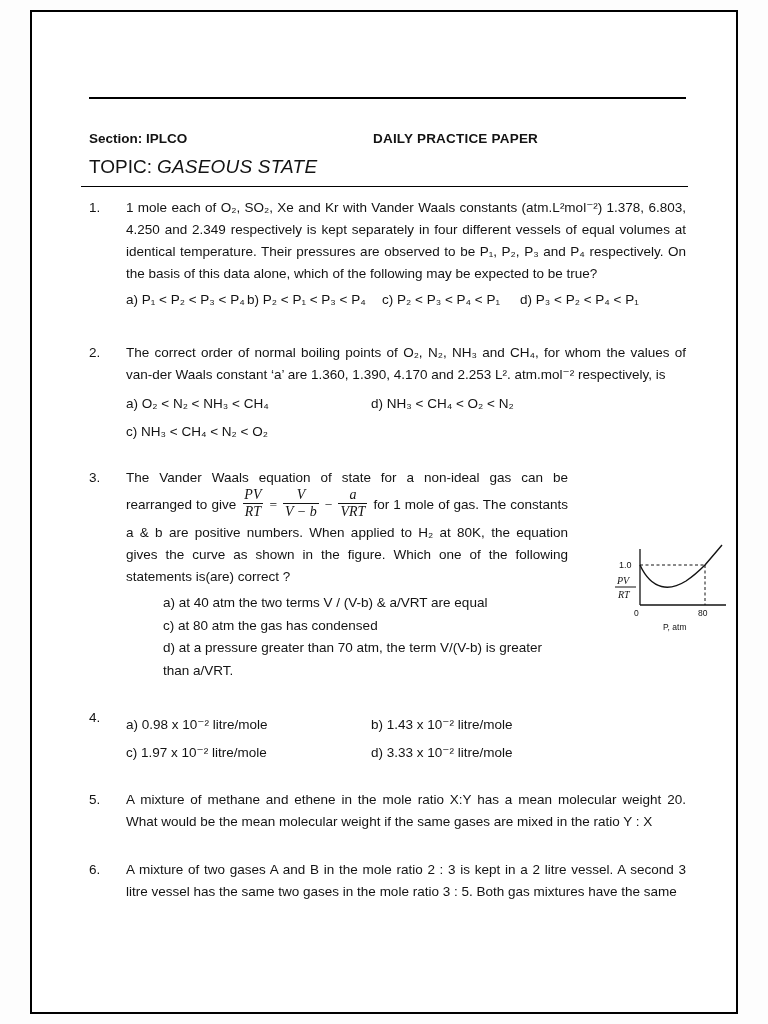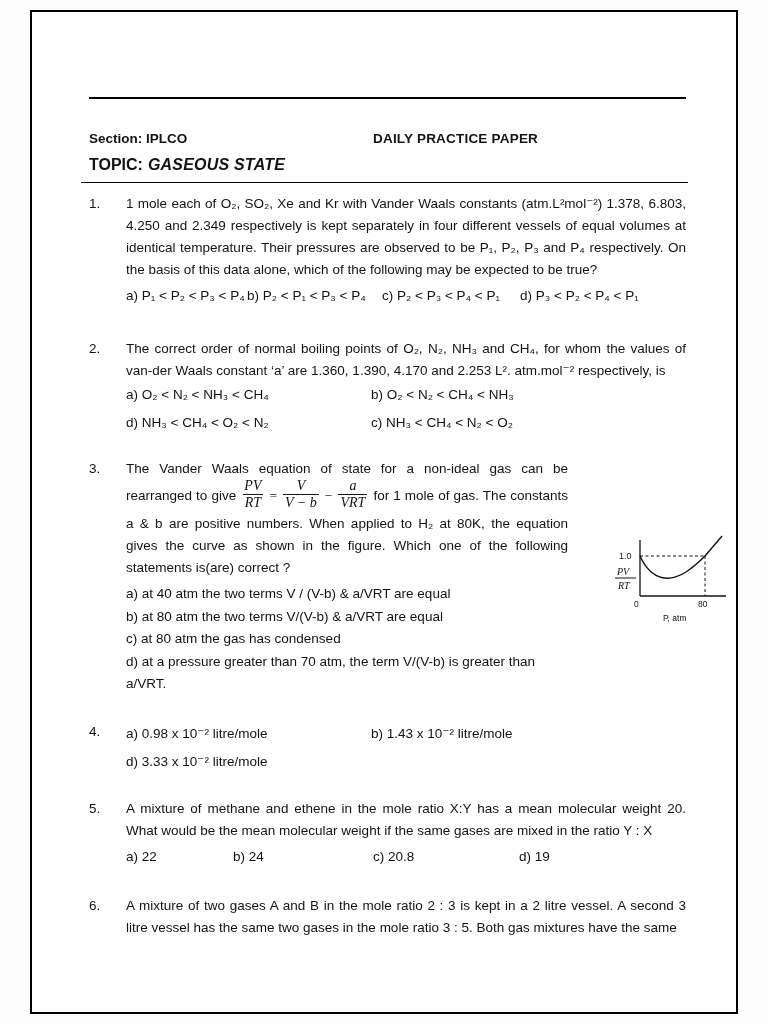--- a/index.html
+++ b/index.html
@@ -24,40 +24,40 @@
   .rule-top { margin-top: 85px; }
   .rule-full { margin-top: 8px; margin-left: -8px; margin-right: -2px; border-top-width: 1.5px; }
   .header-row { position: relative; margin-top: 32px; height: 18px; font-size: 13.5px; }
   .section-label { font-weight: bold; }
   .paper-title {
     position: absolute; left: 256px; top: 0;
     font-weight: bold; text-underline-offset: 3px;
     letter-spacing: 0.2px;
     margin-left: 28px;
   }
-  .topic-row { margin-top: 7px; font-size: 16px; font-weight: bold; }
+  .topic-row { margin-top: 7px; font-size: 19px; font-weight: normal; }
   .topic-value { font-style: italic; margin-left: 5px; letter-spacing: 0.2px; }
 
   .question { display: flex; font-size: 13.5px; }
   .qnum { flex: 0 0 37px; line-height: 22px; }
   .qbody { flex: 1; min-width: 0; }
   .qtext { margin: 0; text-align: justify; line-height: 22px; }
 
   .opts-inline { display: flex; margin-top: 2px; line-height: 25px; white-space: nowrap; }
   .q1-opts > span:nth-child(1) { width: 121px; }
   .q1-opts > span:nth-child(2) { width: 135px; }
   .q1-opts > span:nth-child(3) { width: 138px; }
   .q5-opts > span:nth-child(1) { width: 107px; }
   .q5-opts > span:nth-child(2) { width: 140px; }
   .q5-opts > span:nth-child(3) { width: 146px; }
   .opts-grid {
     display: grid; grid-template-columns: 245px auto;
-    row-gap: 3px; line-height: 25px; justify-items: start;
+    row-gap: 3px; margin-top: 5px; line-height: 25px; justify-items: start;
   }
-  .opts-stack { margin-top: 4px; }
+  .opts-stack { margin-top: 4px; margin-left: 37px; }
   .opts-stack .opt { line-height: 22.5px; }
 
   .mt-q1 { margin-top: 10px; }
   .mt-q2 { margin-top: 30px; }
   .mt-q3 { margin-top: 23px; }
   .mt-q4 { margin-top: 25px; }
   .mt-q5 { margin-top: 24px; }
   .mt-q6 { margin-top: 26px; }
 
   .q3-cols { display: flex; gap: 40px; }
@@ -108,21 +108,20 @@
         </div>
       </div>
     </div>
 
     <div class="question mt-q2">
       <div class="qnum">2.</div>
       <div class="qbody">
         <p class="qtext">The correct order of normal boiling points of O₂, N₂, NH₃ and CH₄, for whom the values of van-der Waals constant ‘a’ are 1.360, 1.390, 4.170 and 2.253 L². atm.mol⁻² respectively, is</p>
         <div class="opts-grid">
           <span class="opt">a) O₂ &lt; N₂ &lt; NH₃ &lt; CH₄</span>
-          <span class="opt">b) O₂ &lt; N₂ &lt; CH₄ &lt; NH₃</span>
           <span class="opt">d) NH₃ &lt; CH₄ &lt; O₂ &lt; N₂</span>
           <span class="opt">c) NH₃ &lt; CH₄ &lt; N₂ &lt; O₂</span>
         </div>
       </div>
     </div>
 
     <div class="question mt-q3">
       <div class="qnum">3.</div>
       <div class="qbody">
         <div class="q3-cols">
@@ -136,21 +135,20 @@
                     <span class="num">V</span>
                     <span class="den">V − b</span>
                   </span><span class="eqop">−</span><span class="frac">
                     <span class="num">a</span>
                     <span class="den">VRT</span>
                   </span></span>
               <span>for 1 mole of gas. The constants a &amp; b are positive numbers. When applied to H₂ at 80K, the equation gives the curve as shown in the figure. Which one of the following statements is(are) correct ?</span>
             </p>
             <div class="opts-stack">
               <div class="opt">a) at 40 atm the two terms V / (V-b) &amp; a/VRT are equal</div>
-              <div class="opt">b) at 80 atm the two terms V/(V-b) &amp; a/VRT are equal</div>
               <div class="opt">c) at 80 atm the gas has condensed</div>
               <div class="opt">d) at a pressure greater than 70 atm, the term V/(V-b) is greater than a/VRT.</div>
             </div>
           </div>
           <div class="q3-figwrap">
             <svg width="122" height="94" viewBox="0 0 122 94">
               <line x1="32" y1="8" x2="32" y2="64" stroke="#131313" stroke-width="1.3"></line>
               <line x1="32" y1="64" x2="118" y2="64" stroke="#131313" stroke-width="1.3"></line>
               <line x1="32" y1="24" x2="97" y2="24" stroke="#131313" stroke-width="1" stroke-dasharray="3,2.5"></line>
               <line x1="97" y1="24" x2="97" y2="64" stroke="#131313" stroke-width="1" stroke-dasharray="3,2.5"></line>
@@ -167,35 +165,30 @@
         </div>
       </div>
     </div>
 
     <div class="question mt-q4">
       <div class="qnum">4.</div>
       <div class="qbody">
         <div class="opts-grid">
           <span class="opt">a) 0.98 x  10⁻² litre/mole</span>
           <span class="opt">b) 1.43 x 10⁻² litre/mole</span>
+          <span class="opt">c) 1.97 x 10⁻² litre/mole</span>
           <span class="opt">d) 3.33 x 10⁻² litre/mole</span>
         </div>
       </div>
     </div>
 
     <div class="question mt-q5">
       <div class="qnum">5.</div>
       <div class="qbody">
         <p class="qtext">A mixture of methane and ethene in the mole ratio X:Y has a mean molecular weight  20. What would be the mean molecular weight if the same gases are mixed in the ratio Y : X</p>
-        <div class="opts-inline q5-opts">
-          <span class="opt">a) 22</span>
-          <span class="opt">b) 24</span>
-          <span class="opt">c) 20.8</span>
-          <span class="opt">d) 19</span>
-        </div>
       </div>
     </div>
 
     <div class="question mt-q6">
       <div class="qnum">6.</div>
       <div class="qbody">
         <p class="qtext">A mixture of two gases A and B in the mole ratio 2 : 3 is kept in a 2 litre vessel.  A second 3 litre vessel has the same  two  gases  in  the  mole  ratio  3 : 5.  Both  gas  mixtures  have  the  same</p>
       </div>
     </div>
 

